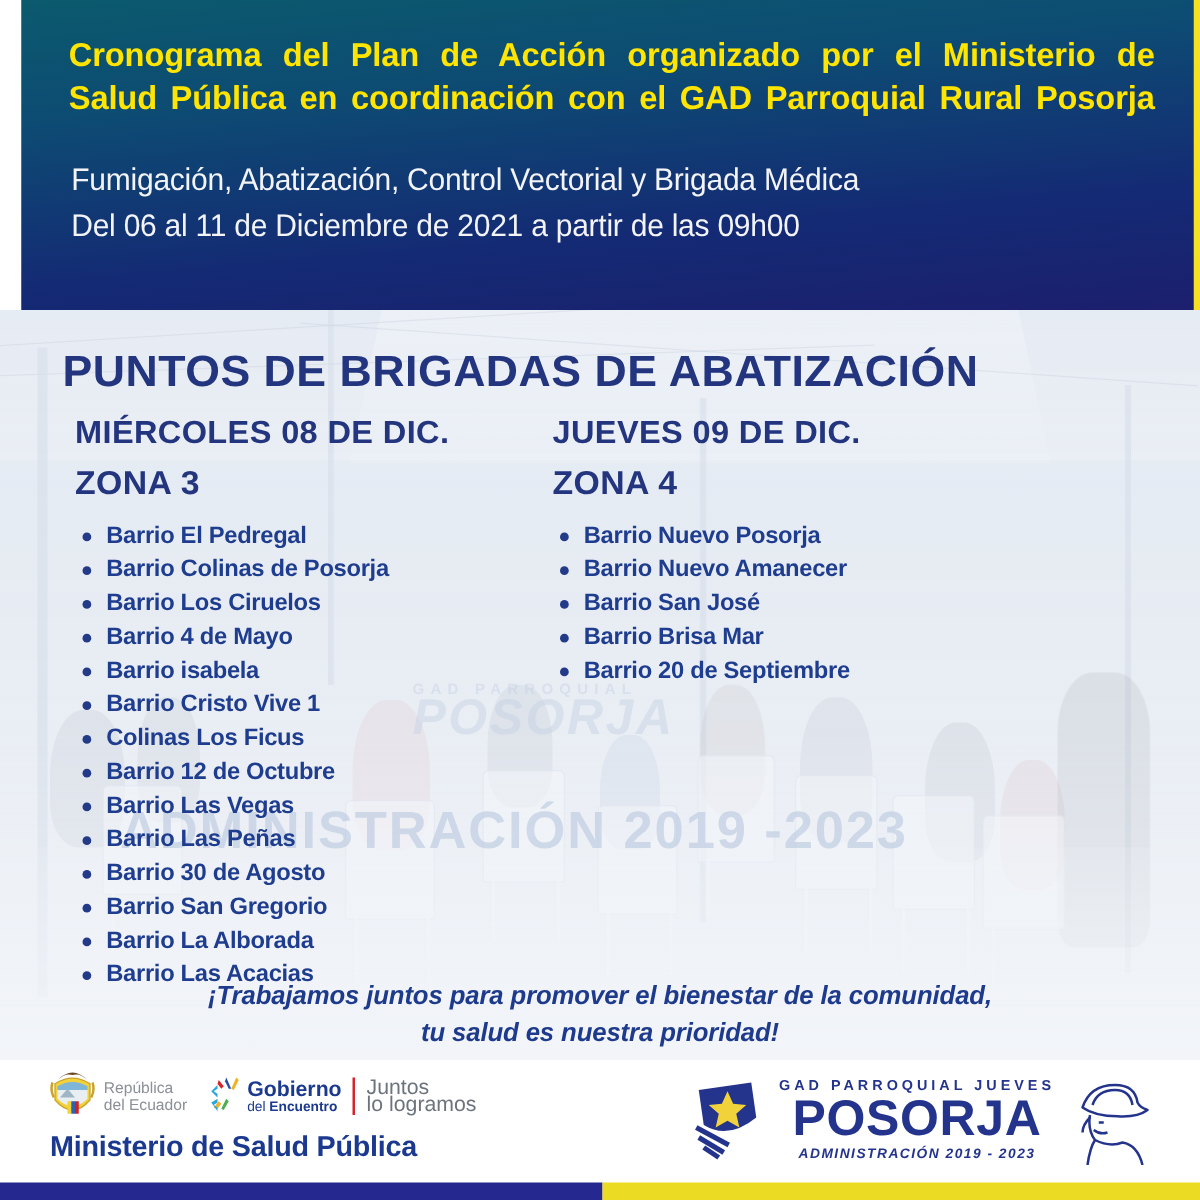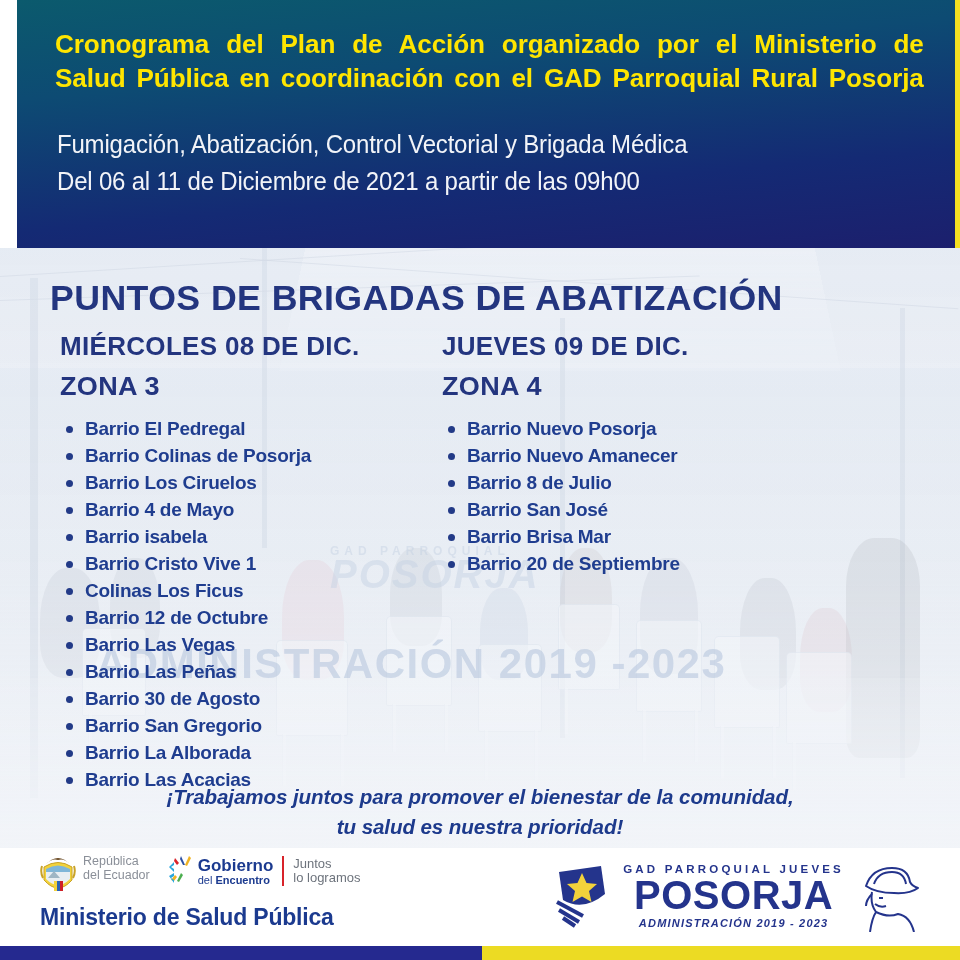--- a/index.html
+++ b/index.html
@@ -270,21 +270,21 @@
   }
   .footer-bar-yellow {
     position: absolute;
     left: 482px; bottom: 0;
     width: 478px; height: 14px;
     background: #ecdb23;
   }
 
   
   .msp { position: absolute; left: 40px; top: 6px; }
-  .msp-row { display: flex; align-items: flex-start; height: 46px; }
+  .msp-row { display: flex; align-items: center; height: 46px; }
   .shield {
     position: relative;
     width: 36px; height: 46px;
     margin-right: 7px;
   }
   .shield svg { display: block; }
   .rep-text {
     color: #8a8f98;
     font-family: "Liberation Sans", sans-serif;
     font-size: 12.5px;
@@ -303,21 +303,21 @@
   .gov-text .g2 {
     color: #1b3a8f; font-size: 11px; font-weight: bold; display: block; margin-top: 1px;
   }
   .gov-text .g2 .thin { font-weight: 400; }
   .divider-red {
     width: 2px; height: 30px; background: #d8232a; margin: 0 9px;
   }
   .juntos {
     color: #6d737c;
     font-family: "Liberation Sans", sans-serif;
-    font-size: 13px;
+    font-size: 17px;
     line-height: 14px;
   }
   .msp-title {
     margin-top: 4px;
     color: #1b3a8f;
     font-family: "Liberation Sans", sans-serif;
     font-size: 23px;
     font-weight: bold;
     letter-spacing: -0.2px;
   }
@@ -467,21 +467,20 @@
         <li class="barrio-item">Barrio Las Acacias</li>
       </ul>
     </div>
 
     <div class="col col-right">
       <div class="col-date">JUEVES 09 DE DIC.</div>
       <div class="col-zone">ZONA 4</div>
       <ul class="barrio-list">
         <li class="barrio-item">Barrio Nuevo Posorja</li>
         <li class="barrio-item">Barrio Nuevo Amanecer</li>
-        <li class="barrio-item">Barrio 8 de Julio</li>
         <li class="barrio-item">Barrio San José</li>
         <li class="barrio-item">Barrio Brisa Mar</li>
         <li class="barrio-item">Barrio 20 de Septiembre</li>
       </ul>
     </div>
 
     <div class="tagline">
       <span class="ln">¡Trabajamos juntos para promover el bienestar de la comunidad,</span>
       <span class="ln">tu salud es nuestra prioridad!</span>
     </div>

